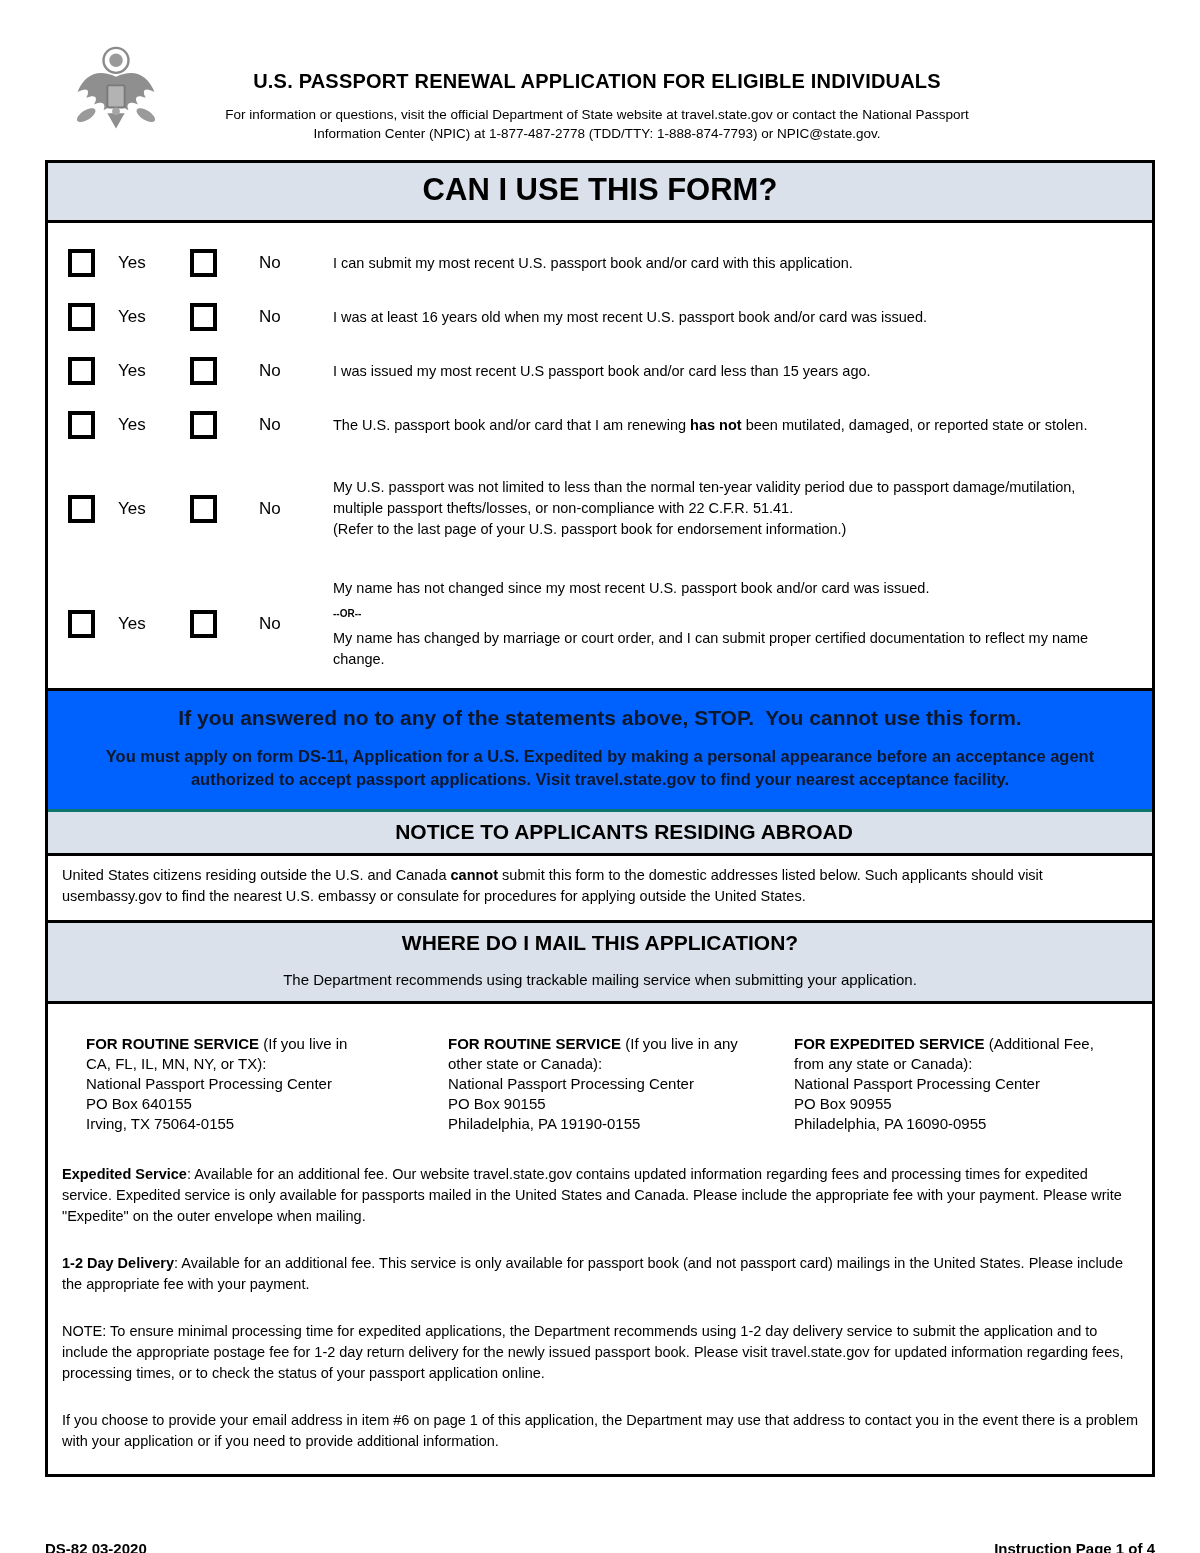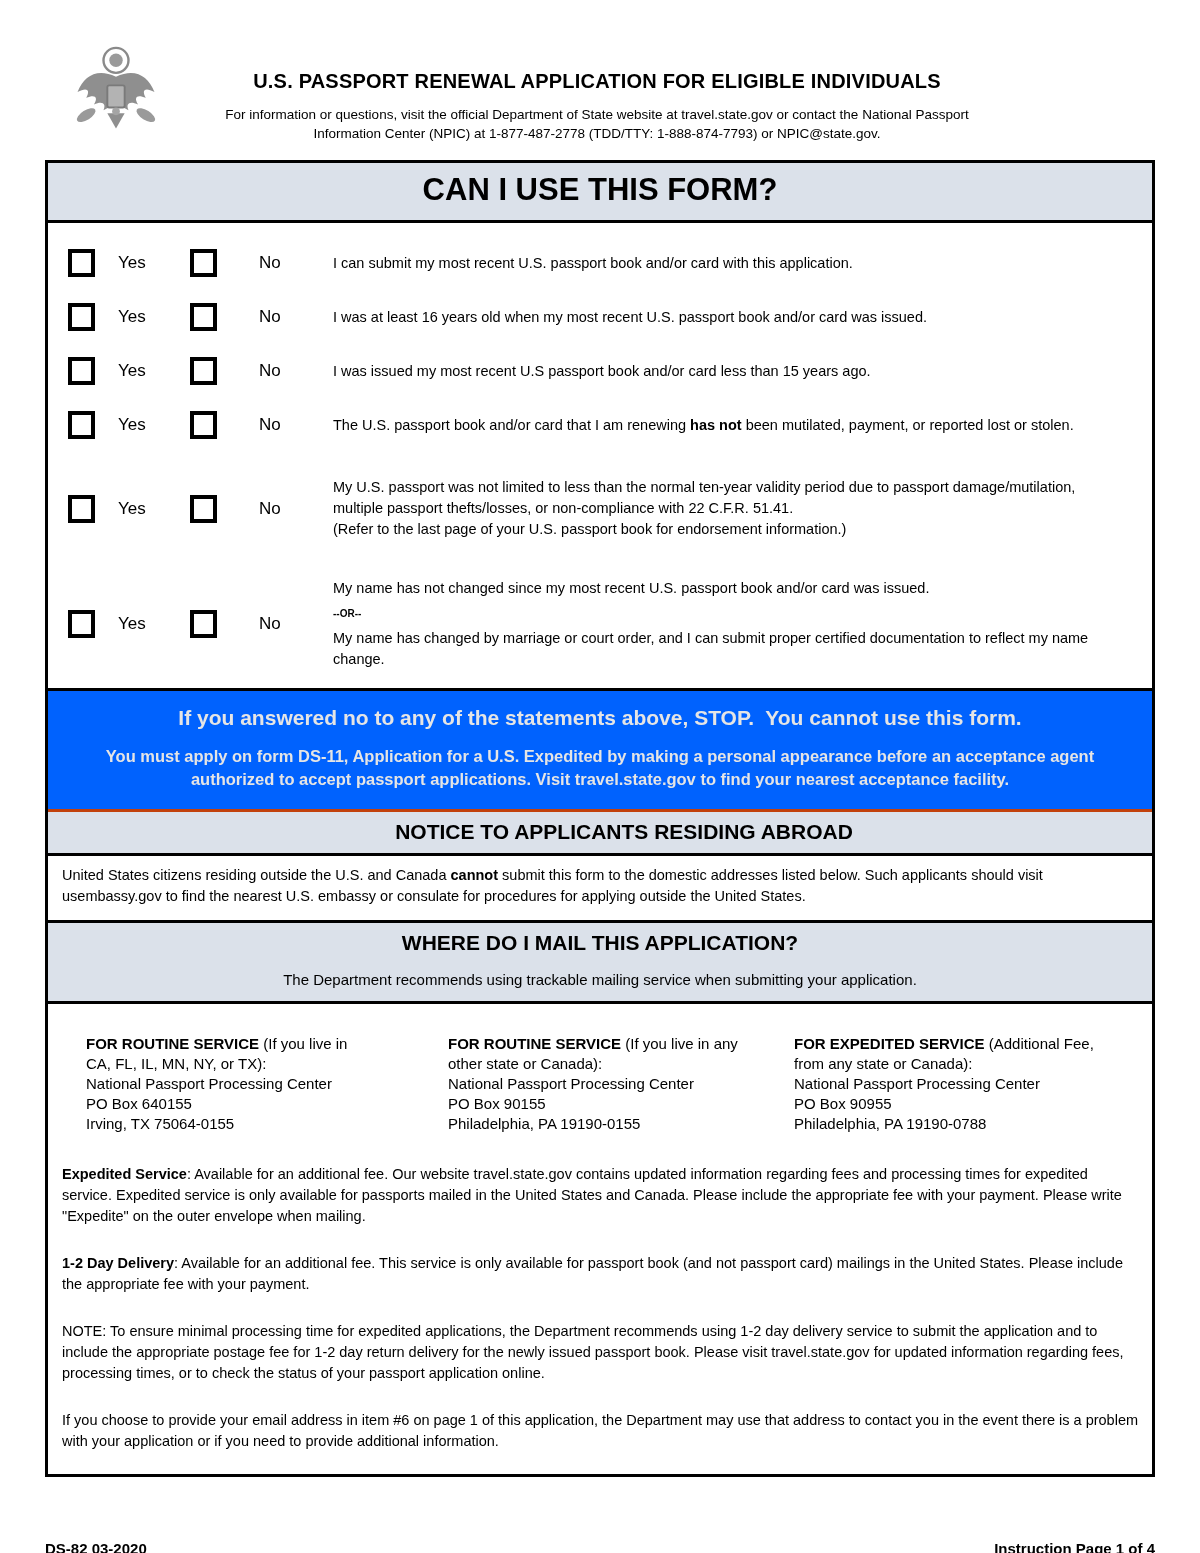--- a/index.html
+++ b/index.html
@@ -32,28 +32,28 @@
   .lbl-yes { width:72px; }
   .lbl-no  { width:74px;margin-left:42px; }
   .cb2 { margin-left:0; }
   .stmt { flex:1; font-size:14.5px; line-height:21px; padding-right:36px; }
   .mb-s { margin-bottom:26px; }
   .mb-m { margin-bottom:38px; }
   .or-line { text-align:left; font-weight:bold; font-size:10px; margin:4px 0; }
 
   
   .stop-banner {
-    background:#0062fe; color:#e5e5e5; text-align:center;
+    background:#0062fe; color:#0f172a; text-align:center;
     border-top:3px solid #000; padding:15px 24px 18px;
   }
   .stop-title { font-size:21px; font-weight:bold; white-space:pre-wrap; }
   .stop-body { font-size:16.5px; font-weight:bold; line-height:23px; margin:15px auto 0; max-width:1050px; }
 
   
-  .abroad-band { border-top:3px solid #c2410c;padding-left:48px; }
+  .abroad-band { border-top:3px solid #0f766e;padding-left:48px; }
   .abroad-text { border-top:3px solid #000; background:#fff; font-size:14.5px; line-height:21px; padding:9px 14px 13px; }
 
   
   .mail-band { border-top:3px solid #000; padding-bottom:13px; }
   .mail-sub { font-size:15px; font-weight:normal; margin-top:16px; }
   .mail-content { border-top:3px solid #000; background:#fff; padding:20px 12px 22px 14px; }
 
   .addr-row { display:flex; padding-left:24px; margin-top:10px; }
   .addr { font-size:15px; line-height:20px; }
   .addr-1 { width:362px; }
@@ -125,21 +125,21 @@
         <span class="cb cb2"></span>
         <span class="cb-label lbl-no">No</span>
         <div class="stmt">I was issued my most recent U.S passport book and/or card less than 15 years ago.</div>
       </div>
 
       <div class="row mb-m">
         <span class="cb"></span>
         <span class="cb-label lbl-yes">Yes</span>
         <span class="cb cb2"></span>
         <span class="cb-label lbl-no">No</span>
-        <div class="stmt"><span>The U.S. passport book and/or card that I am renewing </span><span class="b">has not</span><span> been mutilated, payment, or reported lost or stolen.</span></div>
+        <div class="stmt"><span>The U.S. passport book and/or card that I am renewing </span><span class="b">has not</span><span> been mutilated, damaged, or reported state or stolen.</span></div>
       </div>
 
       <div class="row mb-m">
         <span class="cb"></span>
         <span class="cb-label lbl-yes">Yes</span>
         <span class="cb cb2"></span>
         <span class="cb-label lbl-no">No</span>
         <div class="stmt">
           <div>My U.S. passport was not limited to less than the normal ten-year validity period due to passport damage/mutilation, multiple passport thefts/losses, or non-compliance with 22 C.F.R. 51.41.</div>
           <div>(Refer to the last page of your U.S. passport book for endorsement information.)</div>
@@ -184,21 +184,21 @@
         <div class="addr addr-2">
           <div class="addr-head addr-head-2"><span class="b">FOR ROUTINE SERVICE</span><span> (If you live in any other state or Canada):</span></div>
           <div>National Passport Processing Center</div>
           <div>PO Box 90155</div>
           <div>Philadelphia, PA 19190-0155</div>
         </div>
         <div class="addr addr-3">
           <div class="addr-head addr-head-3"><span class="b">FOR EXPEDITED SERVICE</span><span> (Additional Fee, from any state or Canada):</span></div>
           <div>National Passport Processing Center</div>
           <div>PO Box 90955</div>
-          <div>Philadelphia, PA 19190-0788</div>
+          <div>Philadelphia, PA 16090-0955</div>
         </div>
       </div>
 
       <div class="para para-first"><span class="b">Expedited Service</span><span>: Available for an additional fee. Our website travel.state.gov contains updated information regarding fees and processing times for expedited service. Expedited service is only available for passports mailed in the United States and Canada. Please include the appropriate fee with your payment. Please write "Expedite" on the outer envelope when mailing.</span></div>
 
       <div class="para"><span class="b">1-2 Day Delivery</span><span>: Available for an additional fee. This service is only available for passport book (and not passport card) mailings in the United States. Please include the appropriate fee with your payment.</span></div>
 
       <div class="para">NOTE: To ensure minimal processing time for expedited applications, the Department recommends using 1-2 day delivery service to submit the application and to include the appropriate postage fee for 1-2 day return delivery for the newly issued passport book. Please visit travel.state.gov for updated information regarding fees, processing times, or to check the status of your passport application online.</div>
 
       <div class="para">If you choose to provide your email address in item #6 on page 1 of this application, the Department may use that address to contact you in the event there is a problem with your application or if you need to provide additional information.</div>

